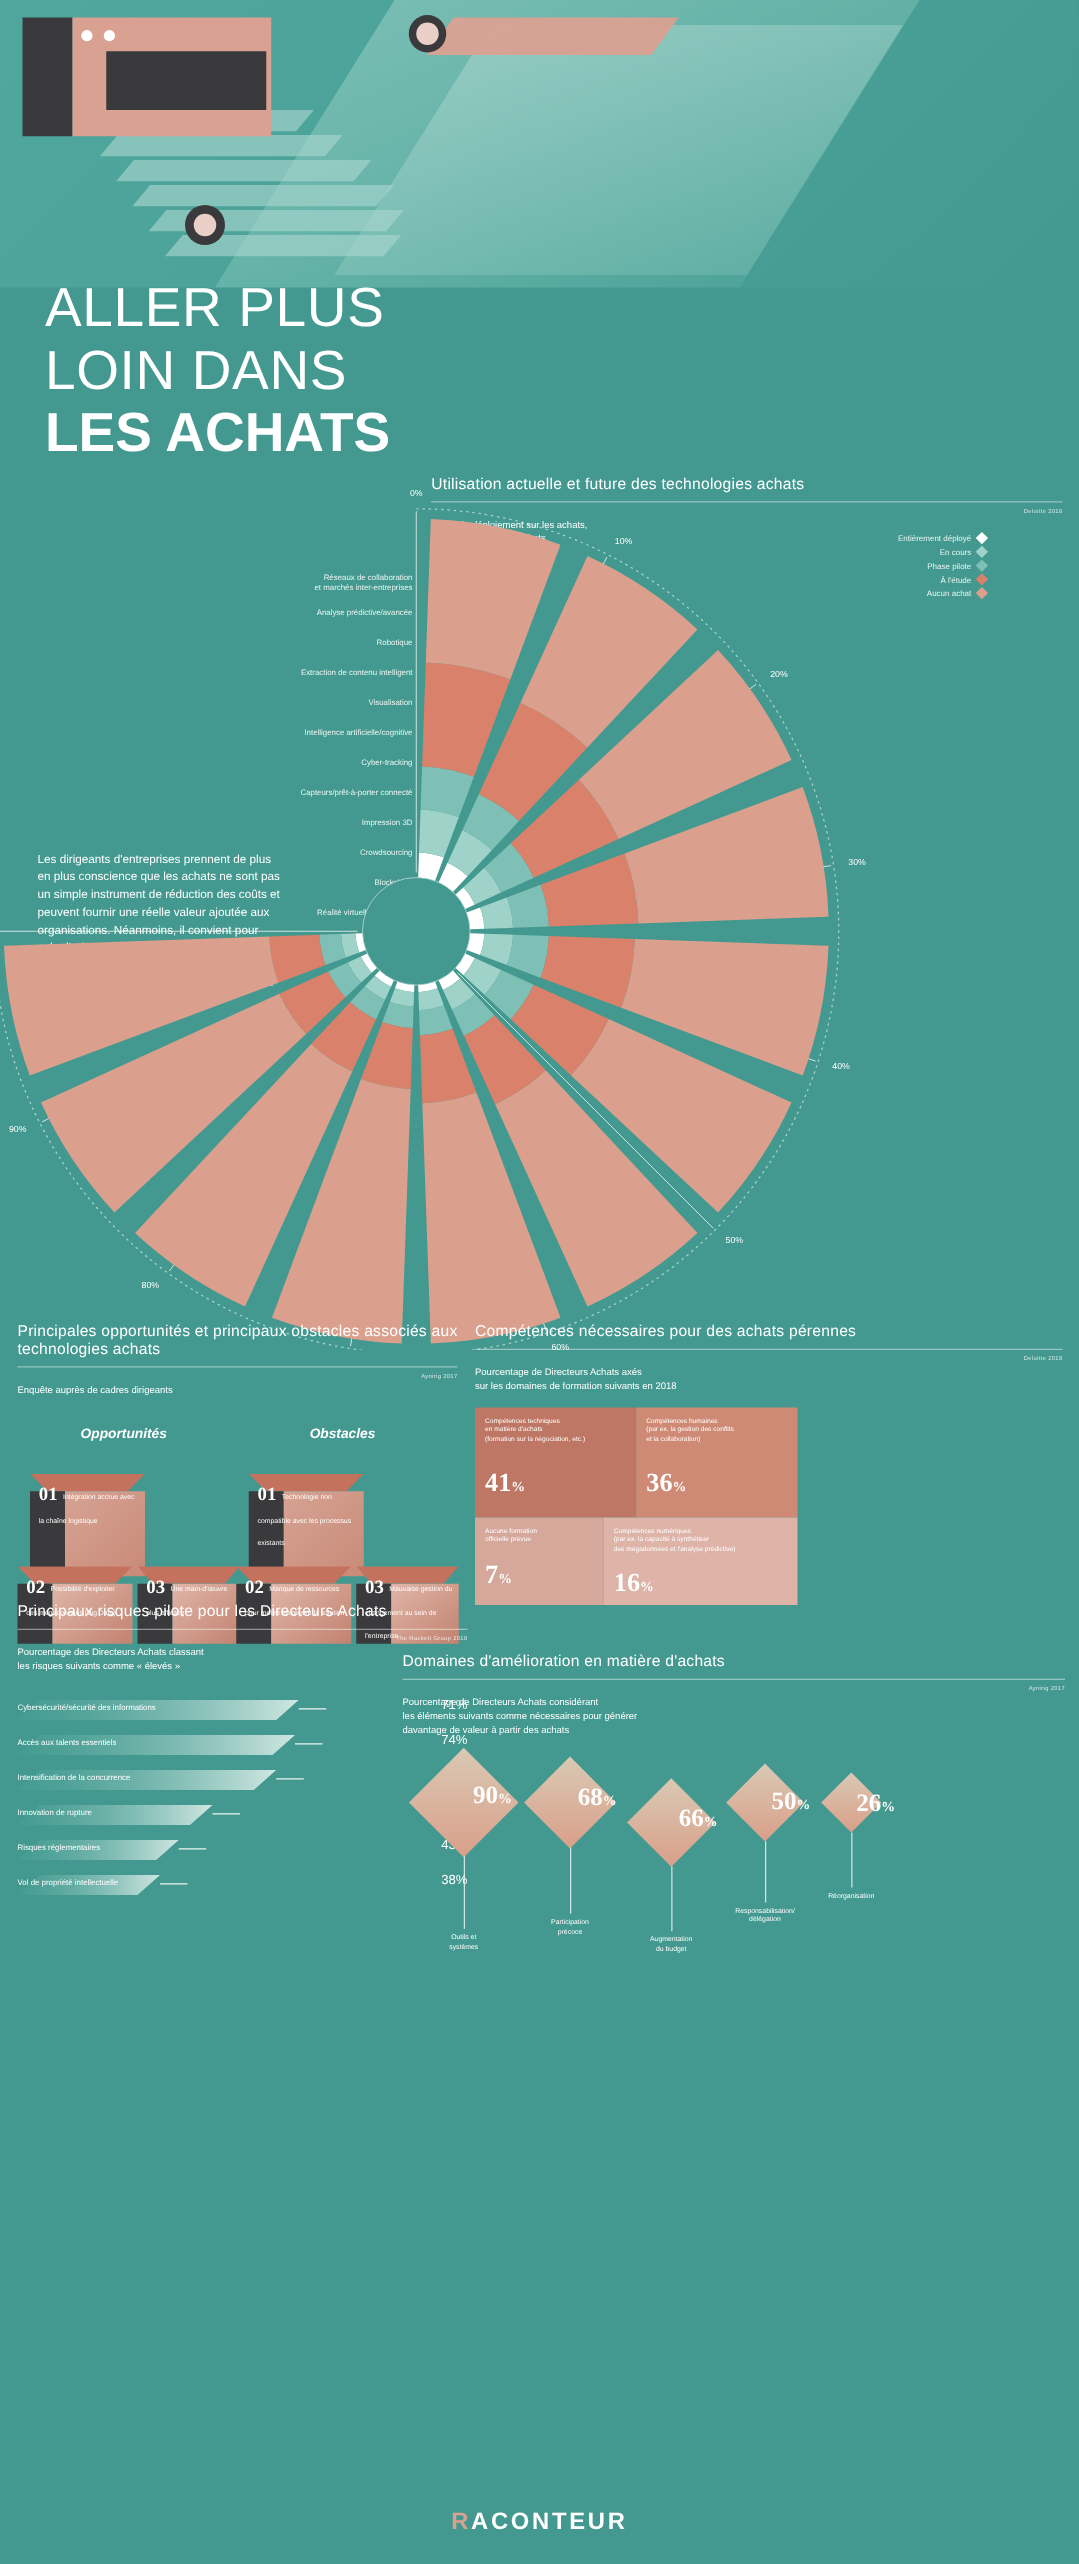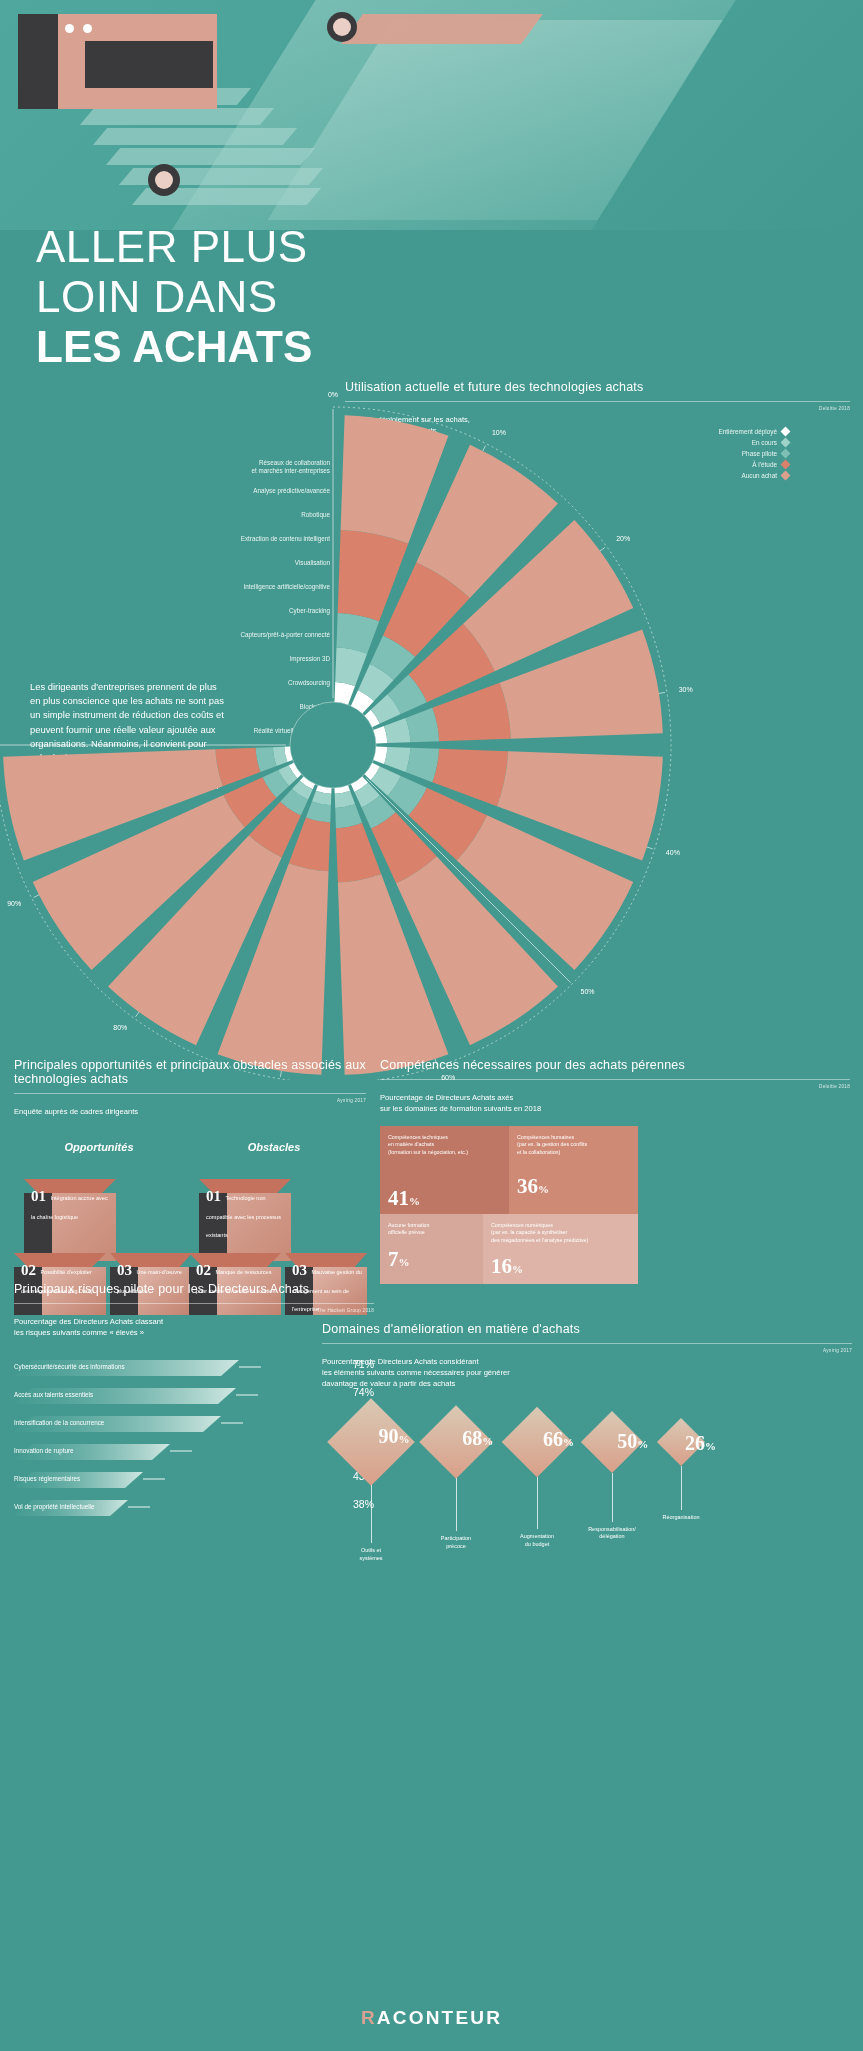--- a/index.html
+++ b/index.html
@@ -380,21 +380,21 @@
         <div>Pourcentage de Directeurs Achats axés</div>
         <div>sur les domaines de formation suivants en 2018</div>
       </div>
     <div class="comp-grid" id="compgrid">
         <div class="cbox" style="left: 0px; top: 0px; width: 129px; height: 88px; background: rgb(189, 119, 100);">
           <div class="lbl">
             <div>Compétences techniques</div>
             <div>en matière d'achats</div>
             <div>(formation sur la négociation, etc.)</div>
           </div>
-          <div class="pct" style="margin-top: 30px;">41<small>%</small></div>
+          <div class="pct" style="margin-top: 18px;">41<small>%</small></div>
         </div>
         <div class="cbox" style="left: 129px; top: 0px; width: 129px; height: 88px; background: rgb(207, 138, 117);">
           <div class="lbl">
             <div>Compétences humaines</div>
             <div>(par ex. la gestion des conflits</div>
             <div>et la collaboration)</div>
           </div>
           <div class="pct" style="margin-top: 18px;">36<small>%</small></div>
         </div>
         <div class="cbox" style="left: 0px; top: 88px; width: 103px; height: 70px; background: rgb(213, 168, 155);">
@@ -532,21 +532,21 @@
         </div>
         <div class="dia" style="left: 108px; top: 11px;">
           <div class="sq" style="width: 52px; height: 52px;"></div>
           <div class="stem" style="left: 26px; top: 62.4px; height: 53px;"></div>
           <div class="pv" style="left: 32.24px; top: 11.44px;">68<small>%</small></div>
           <div class="cap" style="left: -10px; top: 119.4px;">
             <div>Participation</div>
             <div>précoce</div>
           </div>
         </div>
-        <div class="dia" style="left: 190px; top: 12px;">
+        <div class="dia" style="left: 190px; top: 28px;">
           <div class="sq" style="width: 50px; height: 50px;"></div>
           <div class="stem" style="left: 25px; top: 60px; height: 52px;"></div>
           <div class="pv" style="left: 31px; top: 11px;">66<small>%</small></div>
           <div class="cap" style="left: -11px; top: 116px;">
             <div>Augmentation</div>
             <div>du budget</div>
           </div>
         </div>
         <div class="dia" style="left: 268px; top: 15px;">
           <div class="sq" style="width: 44px; height: 44px;"></div>

